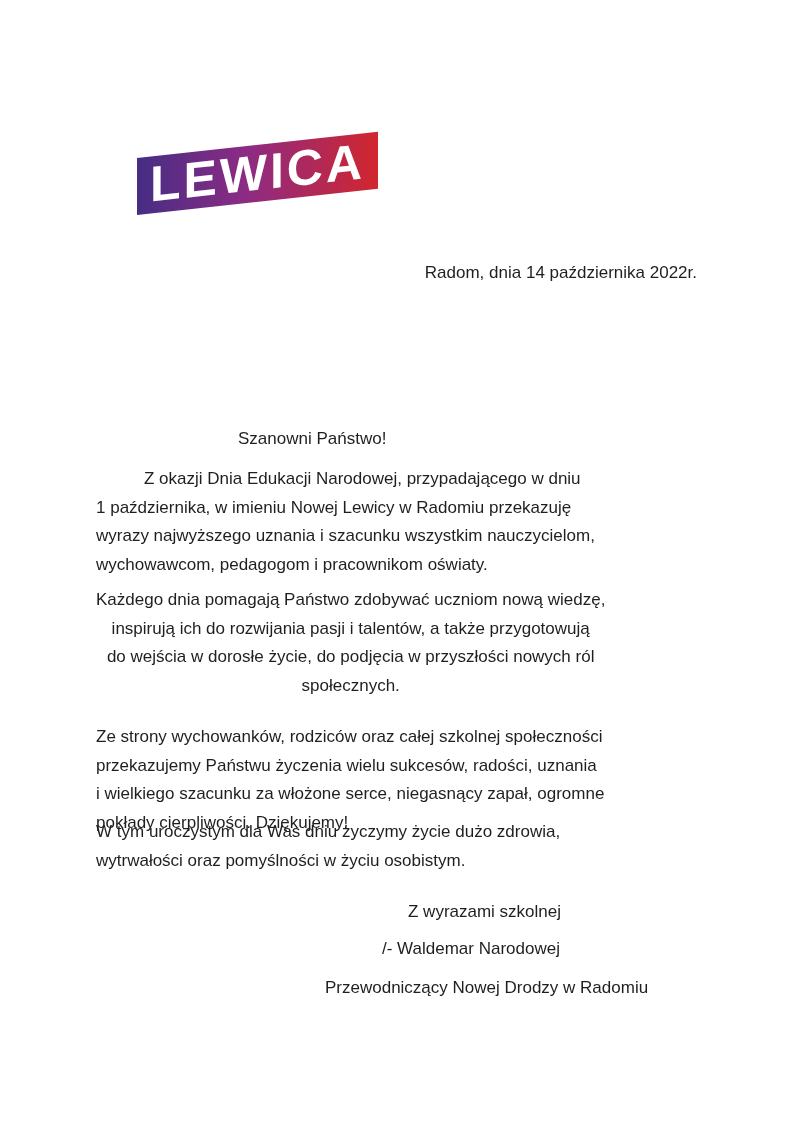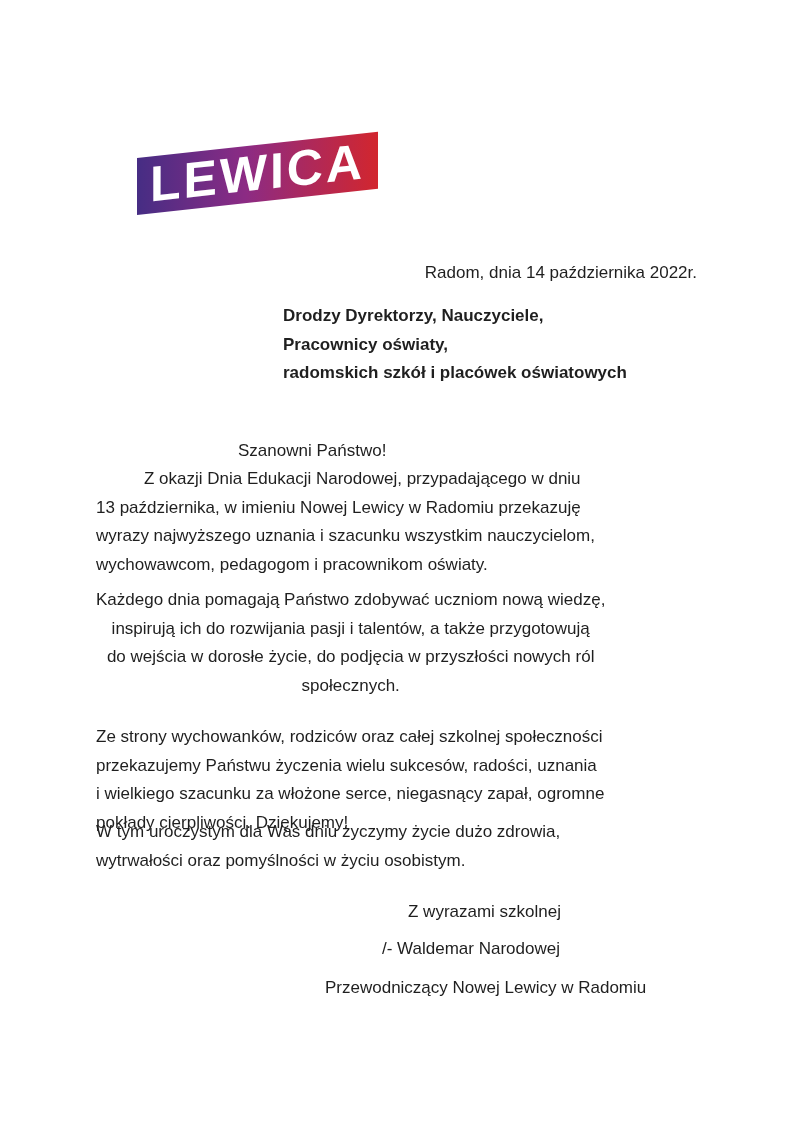--- a/index.html
+++ b/index.html
@@ -39,64 +39,61 @@
 
   .txt {
     position: absolute;
     font-size: 17px;
     line-height: 28.5px;
     white-space: pre;
   }
 
   .date-line   { left: 96px;  top: 259px; width: 601px; text-align: right; white-space: normal; }
   .addressee   { left: 283px; top: 302px; font-weight: bold; }
-  .salutation  { left: 238px; top: 425px; margin-top: 12px; }
+  .salutation  { left: 238px; top: 425px; }
   .para        { left: 96px; }
   .para-1      { top: 465px; text-indent: 48px; }
   .para-2      { top: 586px; text-align: center; }
   .para-3      { top: 723px; }
   .para-4      { top: 818px; }
   .sig-closing { left: 408px; top: 898px; }
   .sig-name    { left: 382px; top: 935px; }
   .sig-title   { left: 325px; top: 974px; }
 </style>
 </head>
 <body>
 
 <div class="page">
 
   <div class="logo">
     <span class="logo-text">LEWICA</span>
   </div>
 
   <div class="txt date-line">Radom, dnia 14 października 2022r.</div>
 
-  <div class="txt addressee">Drodzy Dyrektorzy, Nauczyciele,
-Pracownicy oświaty,
-radomskich szkół i placówek oświatowych</div>
 
   <div class="txt salutation">Szanowni Państwo!</div>
 
   <div class="txt para para-1">Z okazji Dnia Edukacji Narodowej, przypadającego w dniu
-13 października, w imieniu Nowej Lewicy w Radomiu przekazuję
+1 października, w imieniu Nowej Lewicy w Radomiu przekazuję
 wyrazy najwyższego uznania i szacunku wszystkim nauczycielom,
 wychowawcom, pedagogom i pracownikom oświaty.</div>
 
   <div class="txt para para-2">Każdego dnia pomagają Państwo zdobywać uczniom nową wiedzę,
 inspirują ich do rozwijania pasji i talentów, a także przygotowują
 do wejścia w dorosłe życie, do podjęcia w przyszłości nowych ról
 społecznych.</div>
 
   <div class="txt para para-3">Ze strony wychowanków, rodziców oraz całej szkolnej społeczności
 przekazujemy Państwu życzenia wielu sukcesów, radości, uznania
 i wielkiego szacunku za włożone serce, niegasnący zapał, ogromne
 pokłady cierpliwości. Dziękujemy!</div>
 
   <div class="txt para para-4">W tym uroczystym dla Was dniu życzymy życie dużo zdrowia,
 wytrwałości oraz pomyślności w życiu osobistym.</div>
 
   <div class="txt sig-closing">Z wyrazami szkolnej</div>
 
   <div class="txt sig-name">/- Waldemar Narodowej</div>
 
-  <div class="txt sig-title">Przewodniczący Nowej Lewicy w Radomiu</div>
+  <div class="txt sig-title">Przewodniczący Nowej Drodzy w Radomiu</div>
 
 </div>
 
 </body></html>

